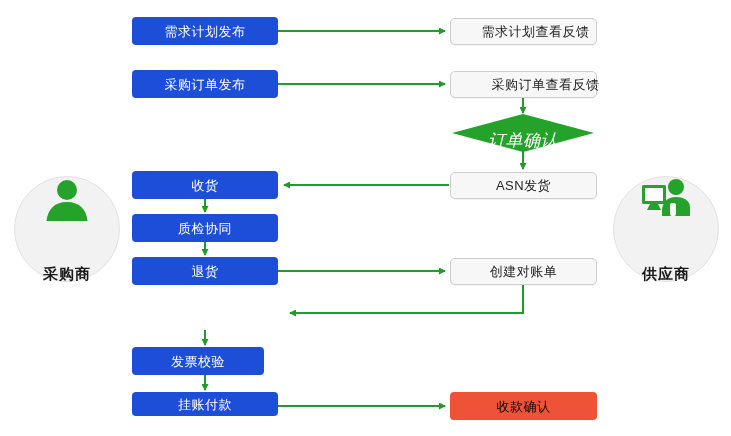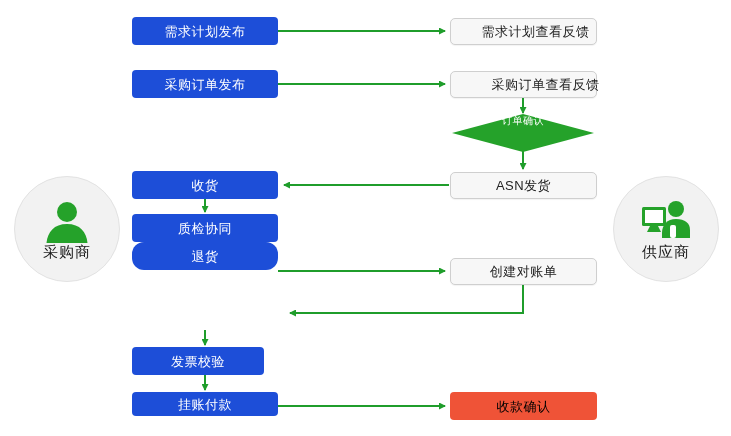--- a/index.html
+++ b/index.html
@@ -53,25 +53,26 @@
     color: #222222;
     border: 1px solid #cfcfcf;
     border-radius: 5px;
     box-shadow: 0 1px 1px rgba(0,0,0,0.05);
   }
 
   
   .diamond {
     position: absolute;
     display: flex;
-    align-items: flex-start;
+    align-items: flex-end;
     justify-content: center;
-    font-size: 10px;
+    font-size: 17px;
     letter-spacing: 0.5px;
     white-space: nowrap;
+    font-style: italic;
   }
   .diamond .dshape {
     position: absolute;
     left: 0; top: 0;
     width: 100%; height: 100%;
   }
   .diamond .dlabel {
     position: relative;
     z-index: 2;
   }
@@ -82,21 +83,22 @@
   .actor {
     position: absolute;
     width: 104px;
     height: 104px;
     border-radius: 50%;
     background: #f2f2f2;
     border: 1px solid #e2e2e2;
     display: flex;
     flex-direction: column;
     align-items: center;
-    justify-content: center;
+    justify-content: space-between;
+    font-weight: bold;
   }
   .actor .glyph {
     width: 52px;
     height: 44px;
     display: block;
     margin-bottom: 1px;
   }
   .actor .aname {
     font-size: 15px;
     color: #1a1a1a;
@@ -169,21 +171,21 @@
   </div>
 
   <div class="node green" style="left:132px; top:17px; width:146px; height:28px;">需求计划发布</div>
 
   <div class="node green" style="left:132px; top:70px; width:146px; height:28px;">采购订单发布</div>
 
   <div class="node green" style="left:132px; top:171px; width:146px; height:28px;">收货</div>
 
   <div class="node green" style="left:132px; top:214px; width:146px; height:28px;">质检协同</div>
 
-  <div class="node green" style="left:132px; top:242px; width:146px; height:28px;border-radius:12px;">退货</div>
+  <div class="node green" style="left:132px; top:257px; width:146px; height:28px;">退货</div>
 
 
   <div class="node green" style="left:132px; top:347px; width:132px; height:28px;">发票校验</div>
 
   <div class="node green" style="left:132px; top:392px; width:146px; height:24px;">挂账付款</div>
 
   <div class="node plain" style="left:450px; top:18px; width:147px; height:27px;padding-left:24px;">需求计划查看反馈</div>
 
   <div class="node plain" style="left:450px; top:71px; width:147px; height:27px;padding-left:44px;">采购订单查看反馈</div>
 

